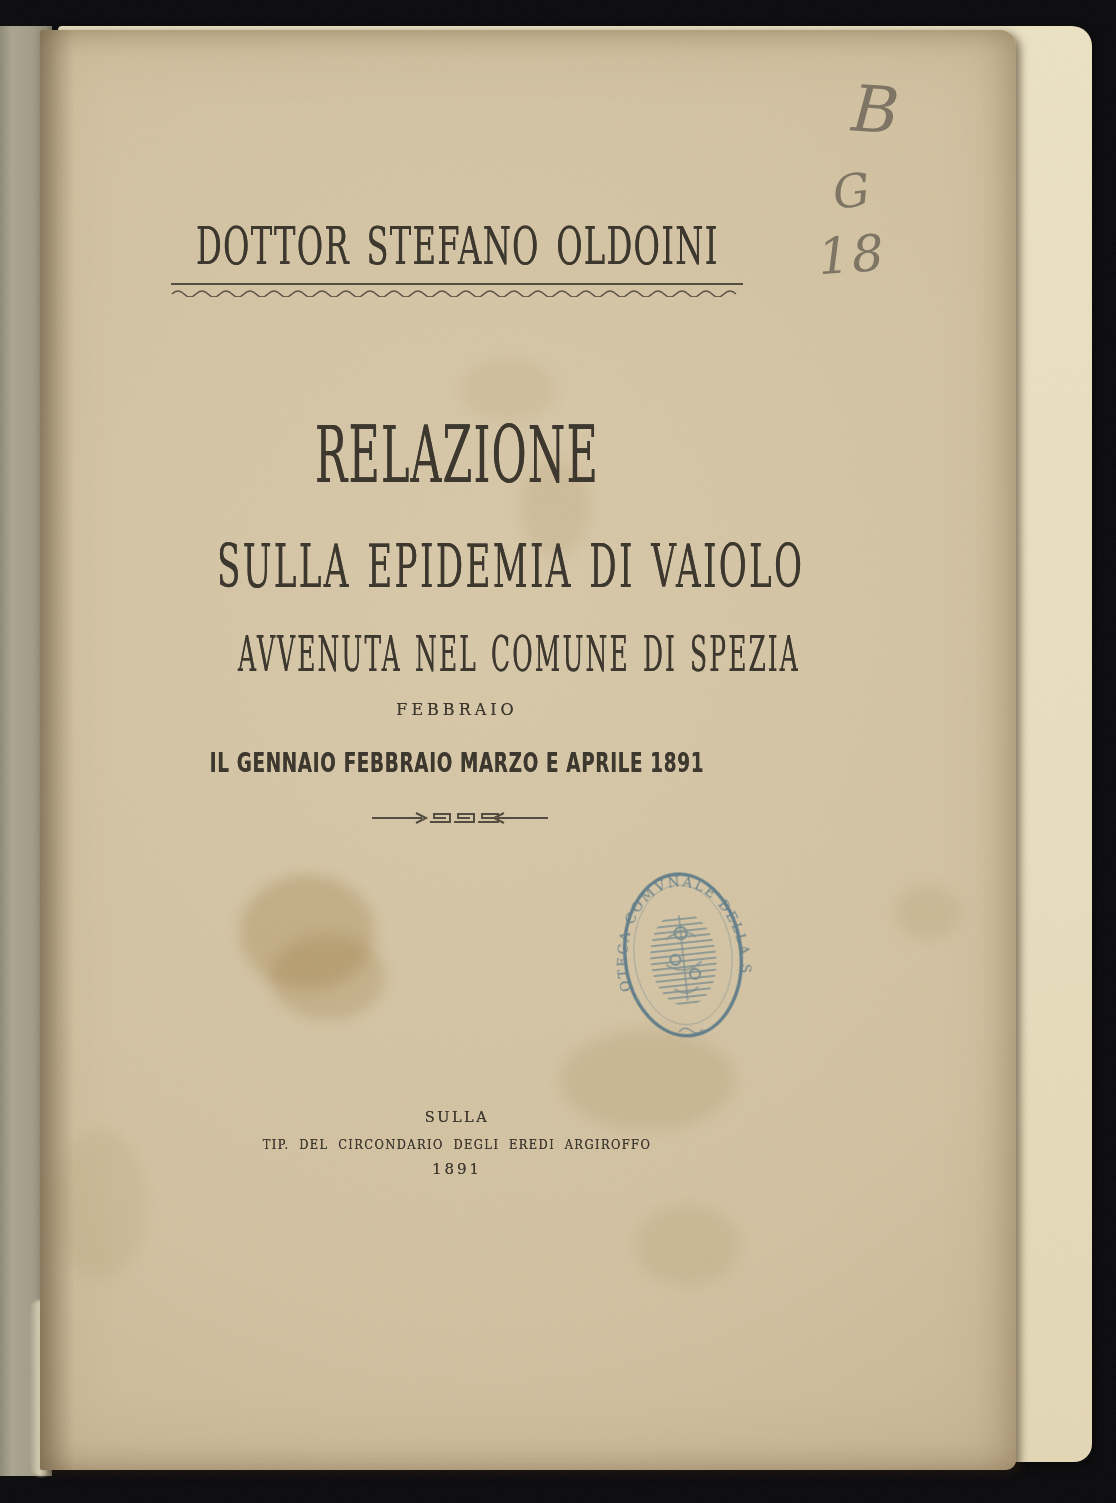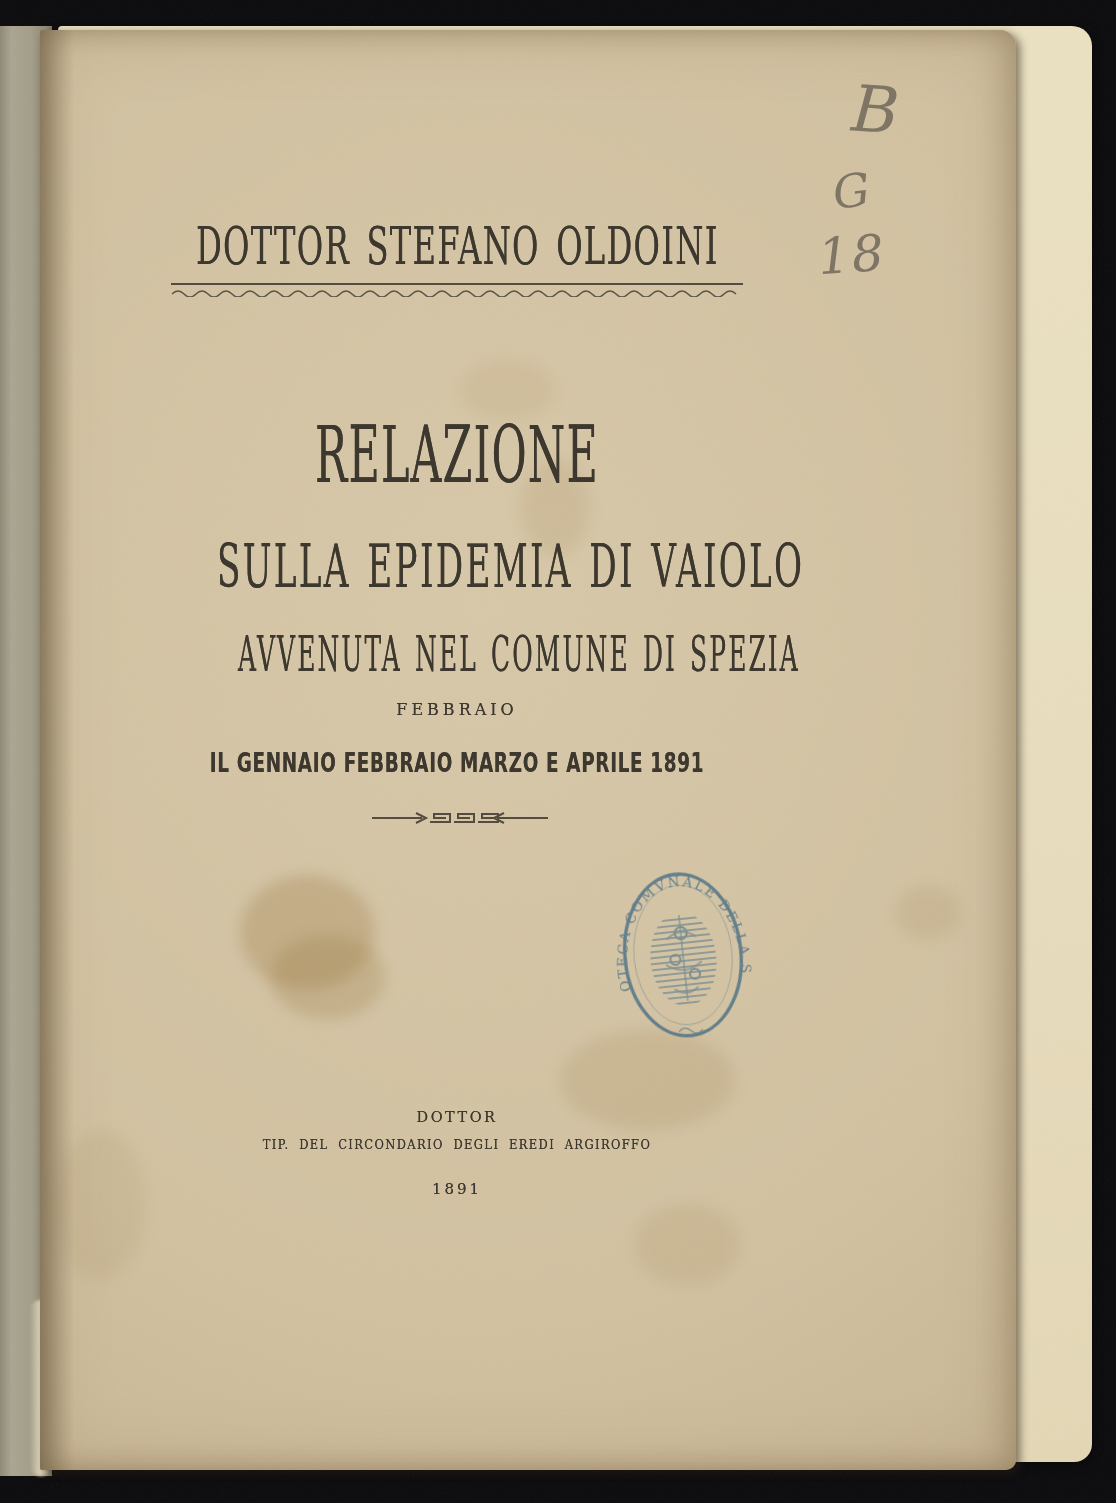--- a/index.html
+++ b/index.html
@@ -52,21 +52,21 @@
     text-shadow:0 0 .6px rgba(58,53,44,.8);
   }
   .author{top:190px;font-size:52px;letter-spacing:2px;word-spacing:8px;transform:scaleX(.62);}
   .maintitle{top:386px;font-size:78px;letter-spacing:2px;transform:scaleX(.55);}
   .sub1{top:506px;font-size:60px;letter-spacing:4px;word-spacing:6px;transform:scaleX(.57);}
   .sub2{top:600px;font-size:48px;letter-spacing:4px;word-spacing:6px;transform:scaleX(.52);}
   .sub3{top:672px;font-size:16px;letter-spacing:4px;}
   .sub4{top:719px;font-family:"DejaVu Sans",sans-serif;font-weight:700;font-size:27px;letter-spacing:1px;transform:scaleX(.68);}
   .imp-city{top:1080px;font-size:14.5px;letter-spacing:2.5px;}
   .imp-printer{top:1109px;font-size:12.5px;letter-spacing:1.5px;word-spacing:5px;transform:scaleX(.92);}
-  .imp-year{top:1132px;font-size:15px;letter-spacing:3px;margin-top:20px;}
+  .imp-year{top:1132px;font-size:15px;letter-spacing:3px;}
 
   .rule-wrap{position:absolute;left:131px;top:253px;width:572px;z-index:5;}
   .rule-line{height:2px;background:#3a352c;opacity:.85;}
   .rule-wave{display:block;margin-top:4px;opacity:.8;}
 
   .ornament{position:absolute;left:330px;top:774px;z-index:5;opacity:.85;}
 
   
   .stamp{
     position:absolute;left:573px;top:833px;width:140px;height:184px;z-index:6;
@@ -159,21 +159,21 @@
       <circle cx="70" cy="70" r="6" fill="none" stroke-width="2"></circle>
       <circle cx="62" cy="96" r="5" fill="none" stroke-width="2"></circle>
       <circle cx="80" cy="112" r="5" fill="none" stroke-width="2"></circle>
     </g>
     <text font-family="DejaVu Serif, serif" font-size="13.5" letter-spacing="2" fill="#4a7086">
       <textPath href="#stampTextPath" startOffset="50%" text-anchor="middle">BIBLIOTECA COMVNALE DELLA SPEZIA</textPath>
     </text>
     <path d="M58,168 q6,-6 12,0 q6,6 12,0" fill="none" stroke-width="1.4" opacity=".7" stroke="#4a7086"></path>
   </svg>
 
-  <div class="pline imp-city">DOTTOR</div>
+  <div class="pline imp-city">SULLA</div>
   <div class="pline imp-printer">TIP. DEL CIRCONDARIO DEGLI EREDI ARGIROFFO</div>
   <div class="pline imp-year">1891</div>
 
   <div class="pencil hw1">B</div>
   <div class="pencil hw2">G</div>
   <div class="pencil hw3">18</div>
 
 </div>
 
 <div class="gutter-shadow"></div>

